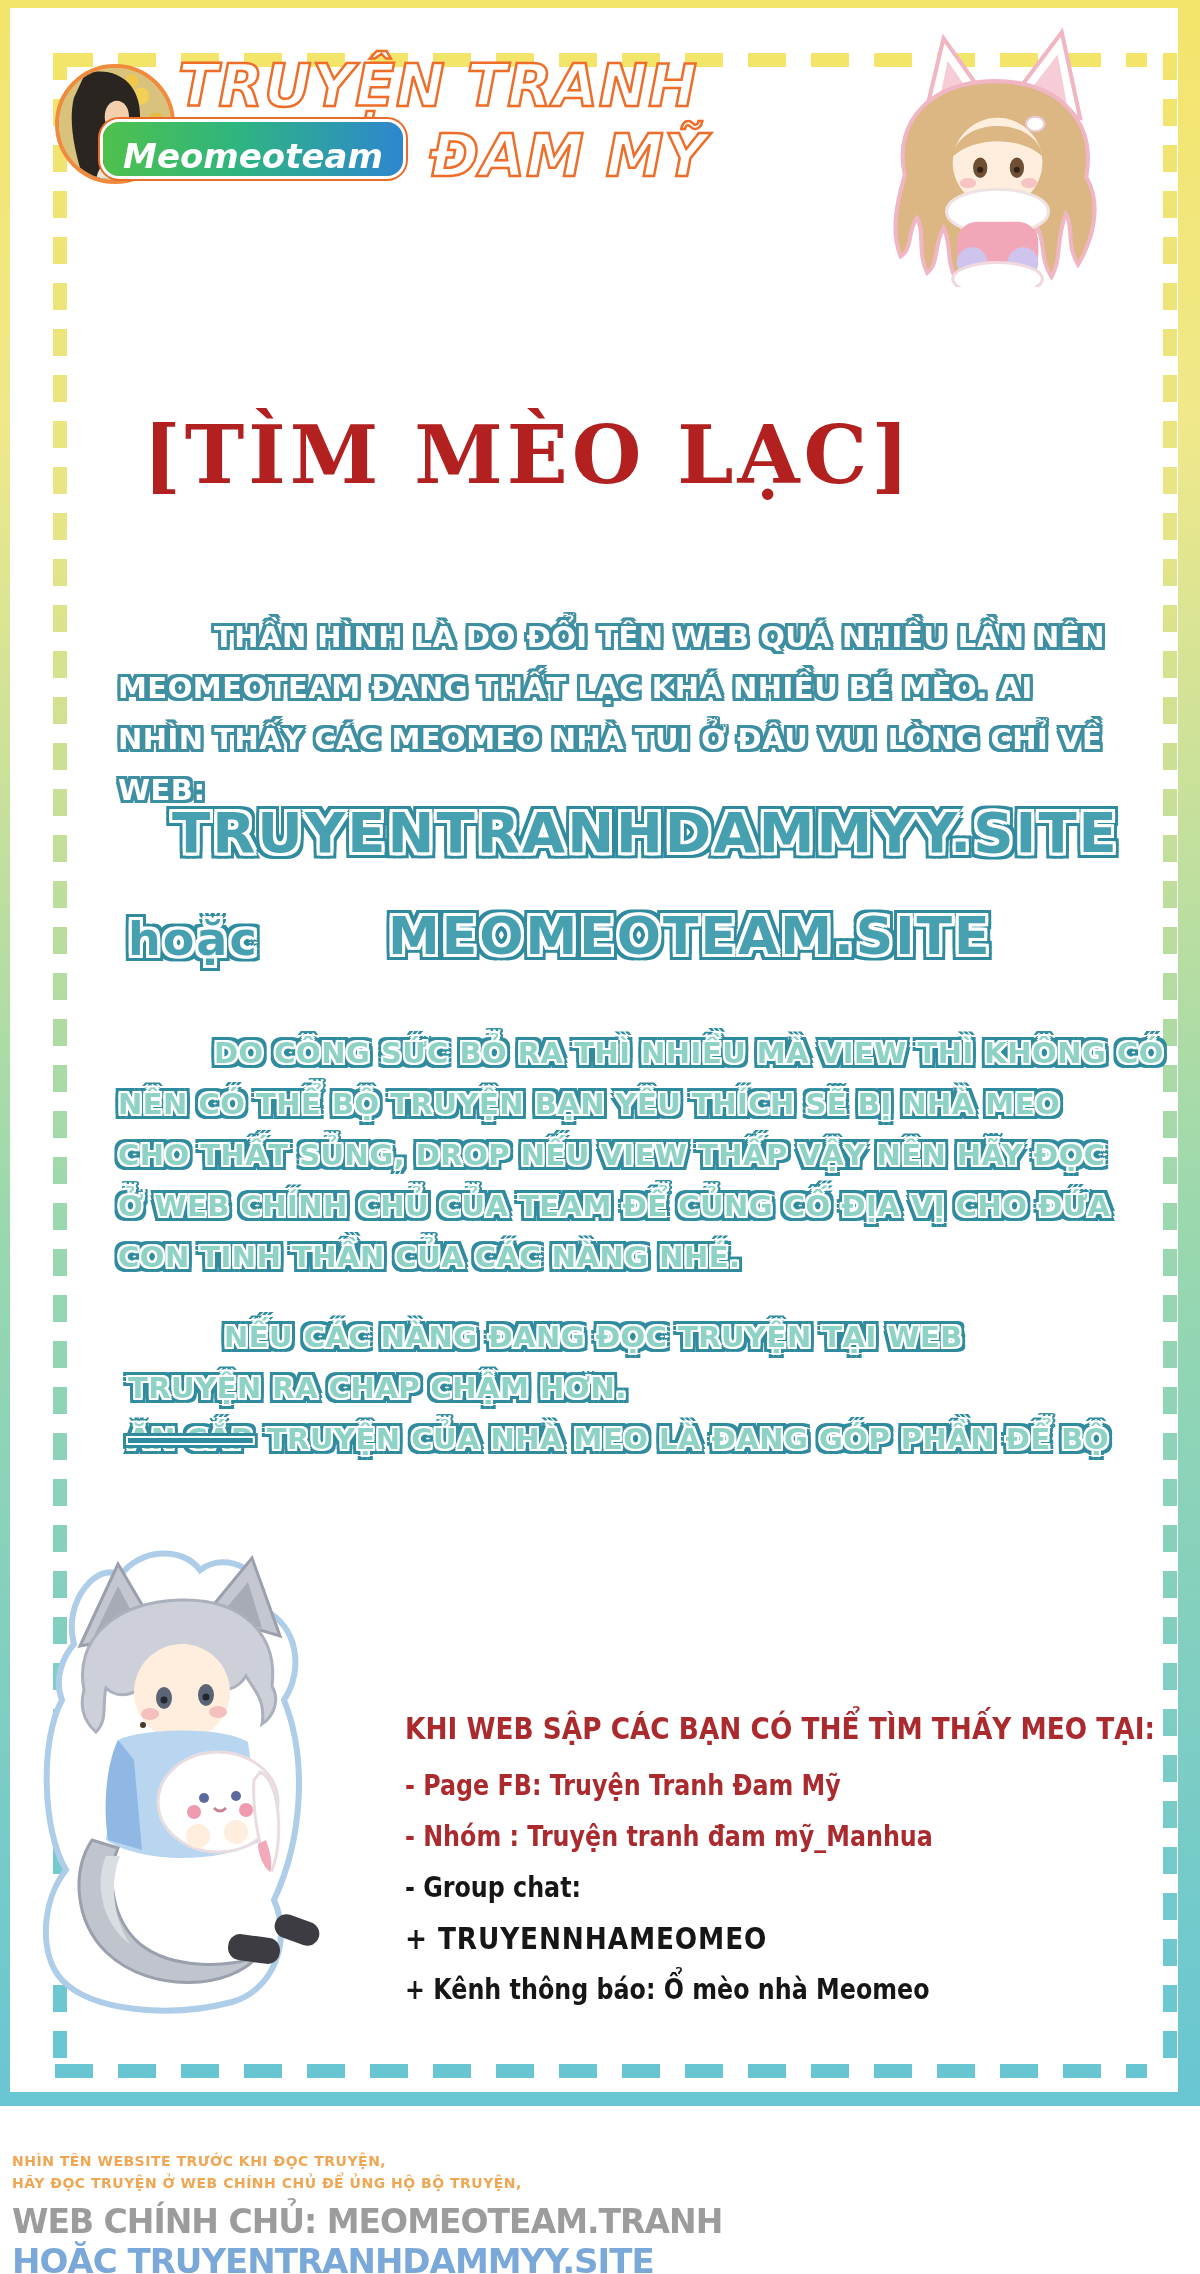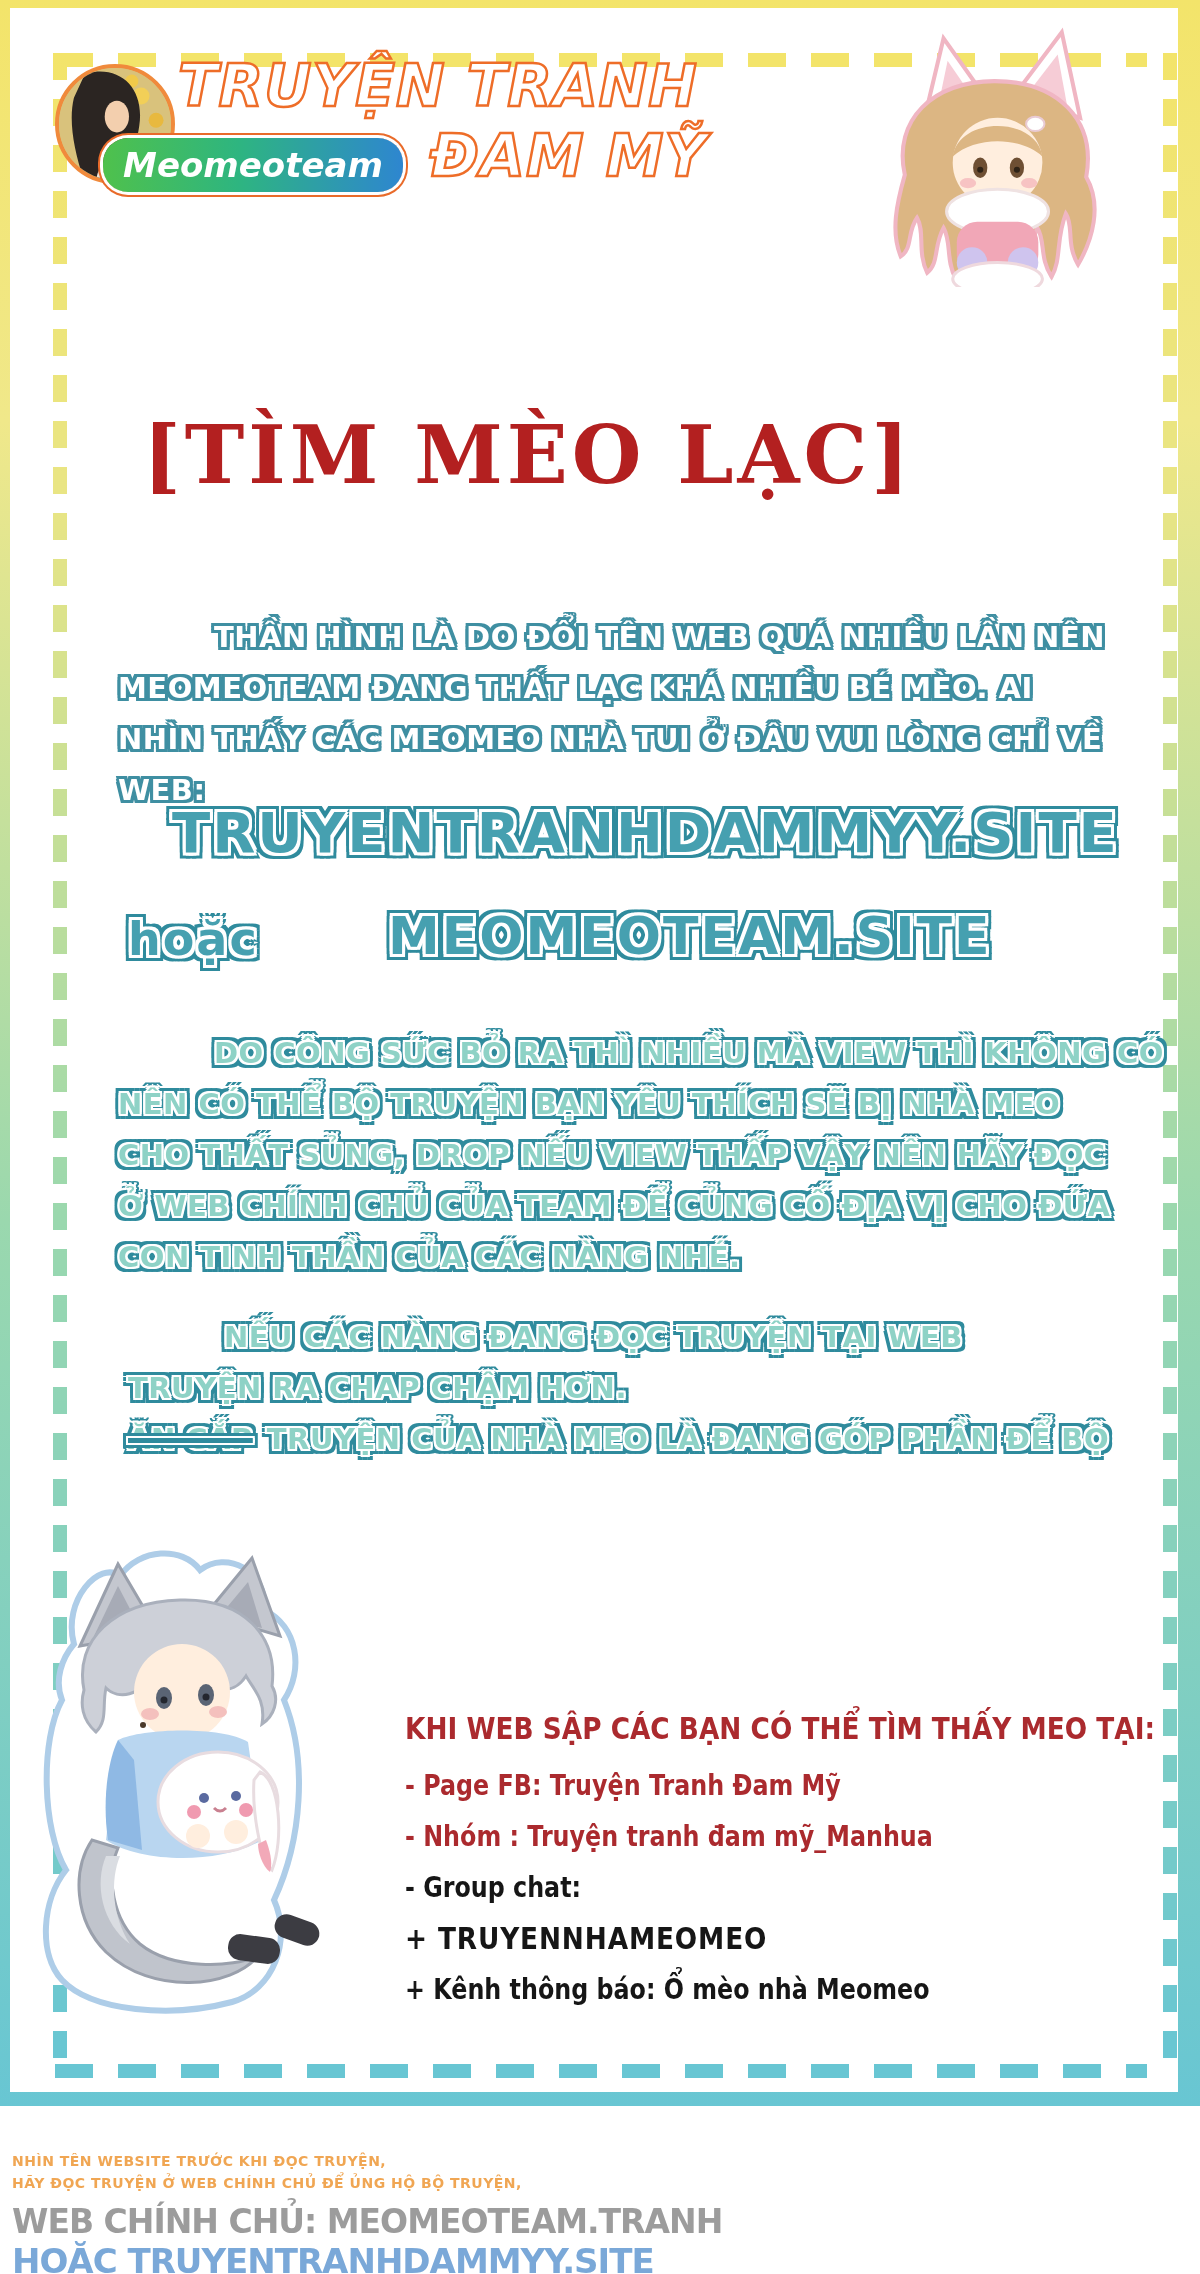--- a/index.html
+++ b/index.html
@@ -25,24 +25,24 @@
   #dash-left{ left:53px; }
   #dash-right{ left:1163px; }
 
   
   #avatar{ position:absolute; left:55px; top:64px; width:120px; height:120px; border-radius:50%;
     border:4px solid #f08a3c; overflow:hidden; box-sizing:border-box; background:#d9c27c; }
   .logo-title{ position:absolute; font-style:italic; font-weight:bold; font-size:58px; letter-spacing:1px;
     color:#ffffff; -webkit-text-stroke:2.5px var(--orange); white-space:nowrap; }
   #logo-title1{ left:178px; top:52px; }
   #logo-title2{ left:430px; top:122px; }
-  #badge{ position:absolute; left:103px; top:138px; width:300px; height:54px; border-radius:25px;
+  #badge{ position:absolute; left:103px; top:122px; width:300px; height:54px; border-radius:16px;
     background:linear-gradient(90deg, var(--badge-green) 0%, #2eb580 45%, var(--badge-blue) 100%);
     box-shadow:0 0 0 3px #fff, 0 0 0 5px #e96b2a;
-    display:flex; align-items:center; justify-content:center; }
+    display:flex; align-items:flex-end; justify-content:center; }
   #badge span{ color:#fff; font-weight:bold; font-style:italic; font-size:34px; }
 
   .illu{ position:absolute; }
 
   
   #main-title{ position:absolute; left:0; top:408px; width:1056px; text-align:center;
     font-family:"DejaVu Serif", serif; font-weight:bold; font-size:80px; letter-spacing:4px;
     color:var(--title-red); }
 
   

